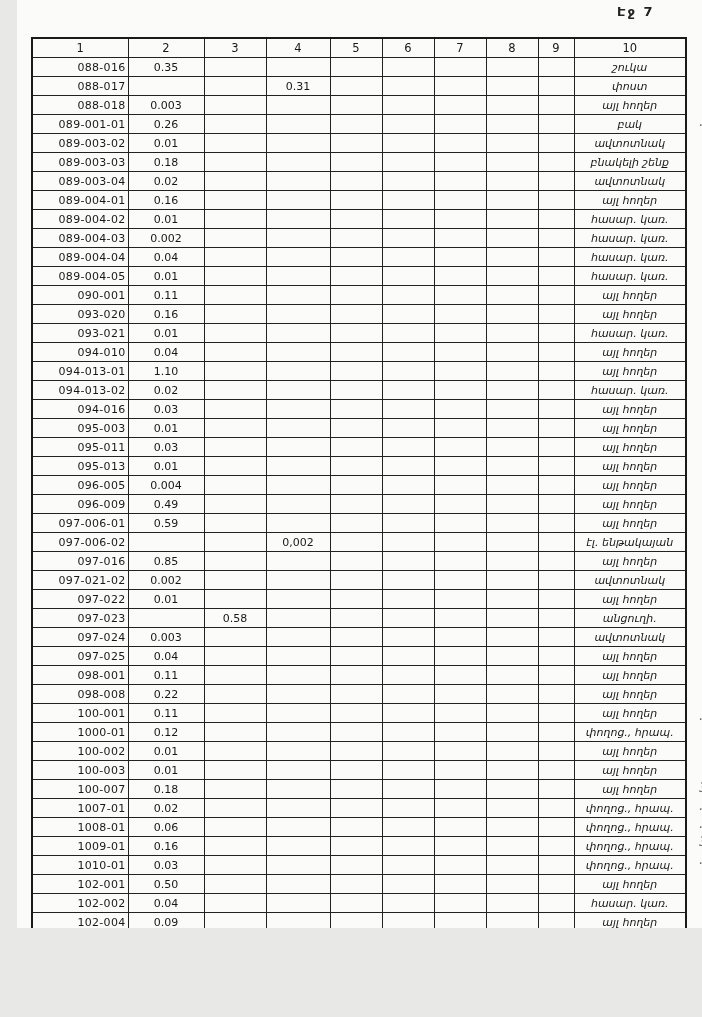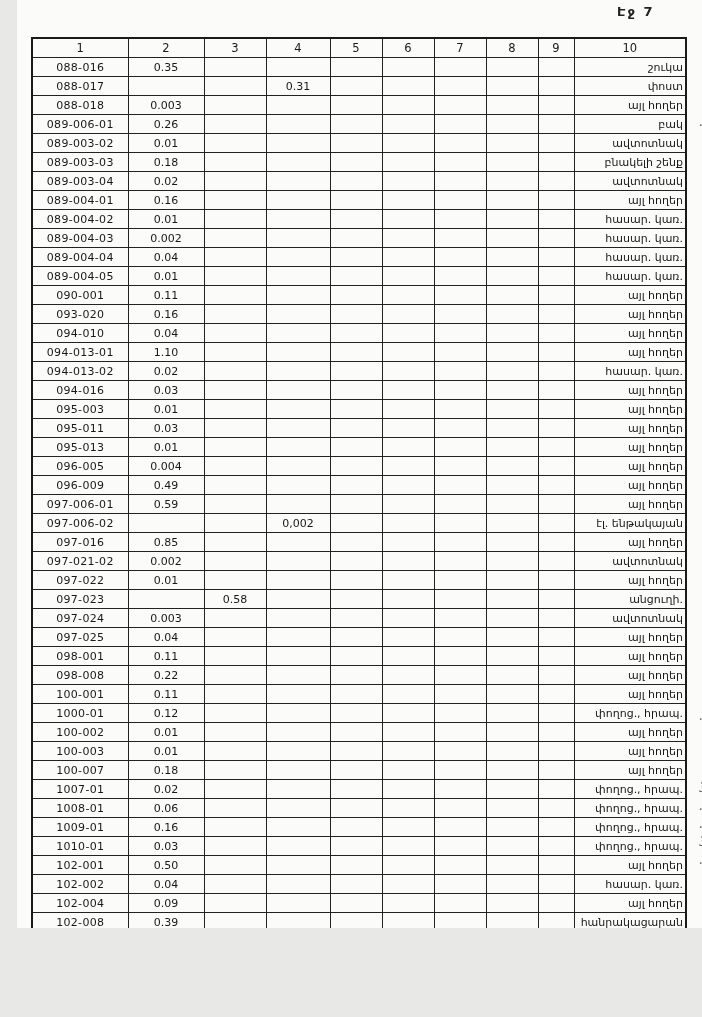--- a/index.html
+++ b/index.html
@@ -31,23 +31,23 @@
     padding:0 2px;
     font-size:11px;
     line-height:11px;
     overflow:hidden;white-space:nowrap;
     color:#181818;
   }
   table.sheet{border:2px solid #1a1a1a;}
   table.sheet th{
     font-weight:400;text-align:center;font-size:11.5px;
   }
-  td.c-code{text-align:center;padding-left:4px;letter-spacing:0.3px;}
+  td.c-code{text-align:right;padding-left:4px;letter-spacing:0.3px;}
   td.c-num{text-align:center;font-size:11.5px;}
-  td.c-use{text-align:right;padding-left:4px;font-size:10.5px;}
+  td.c-use{text-align:center;padding-left:4px;font-size:10.5px;font-style:italic;}
   .margin-note{
     position:absolute;left:682px;
     font-size:14px;color:#6e6e6c;font-style:italic;letter-spacing:0.5px;
     white-space:nowrap;
   }
 </style>
 </head>
 <body>
 
 <div class="page">
@@ -112,21 +112,21 @@
           <td class="c-num"></td>
           <td class="c-num"></td>
           <td class=""></td>
           <td class=""></td>
           <td class=""></td>
           <td class=""></td>
           <td class=""></td>
           <td class="c-use">այլ հողեր</td>
         </tr>
         <tr>
-          <td class="c-code">089-006-01</td>
+          <td class="c-code">089-001-01</td>
           <td class="c-num">0.26</td>
           <td class="c-num"></td>
           <td class="c-num"></td>
           <td class=""></td>
           <td class=""></td>
           <td class=""></td>
           <td class=""></td>
           <td class=""></td>
           <td class="c-use">բակ</td>
         </tr>
@@ -242,20 +242,32 @@
           <td class="c-code">093-020</td>
           <td class="c-num">0.16</td>
           <td class="c-num"></td>
           <td class="c-num"></td>
           <td class=""></td>
           <td class=""></td>
           <td class=""></td>
           <td class=""></td>
           <td class=""></td>
           <td class="c-use">այլ հողեր</td>
+        </tr>
+        <tr>
+          <td class="c-code">093-021</td>
+          <td class="c-num">0.01</td>
+          <td class="c-num"></td>
+          <td class="c-num"></td>
+          <td class=""></td>
+          <td class=""></td>
+          <td class=""></td>
+          <td class=""></td>
+          <td class=""></td>
+          <td class="c-use">հասար. կառ.</td>
         </tr>
         <tr>
           <td class="c-code">094-010</td>
           <td class="c-num">0.04</td>
           <td class="c-num"></td>
           <td class="c-num"></td>
           <td class=""></td>
           <td class=""></td>
           <td class=""></td>
           <td class=""></td>

